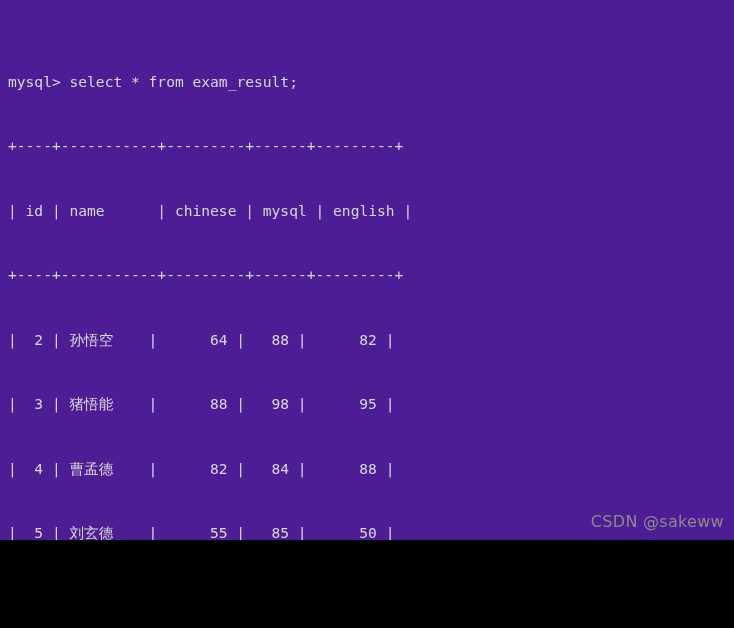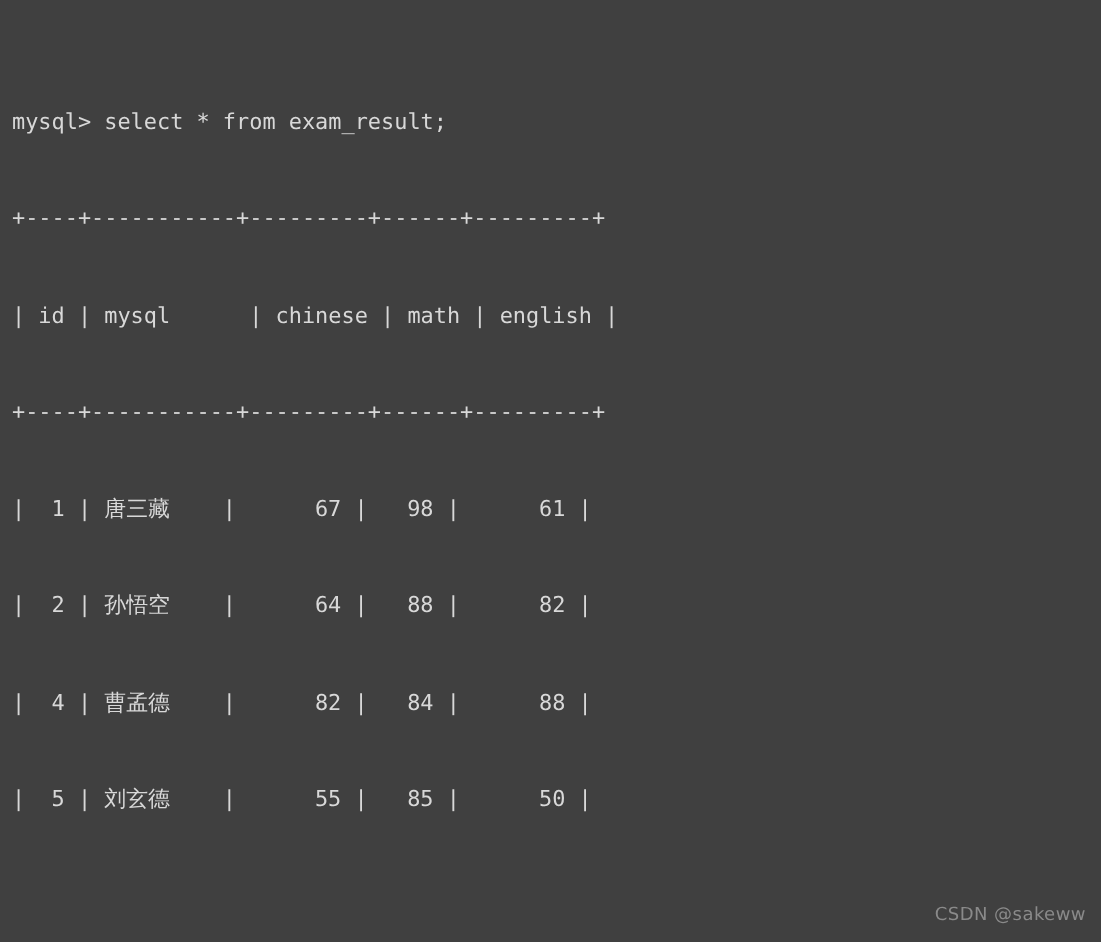--- a/index.html
+++ b/index.html
@@ -3,22 +3,22 @@
 <meta charset="utf-8">
 <style>
   html, body {
     margin: 0;
     padding: 0;
     background: #000000;
   }
   #terminal {
     position: relative;
     width: 734px;
-    height: 628px;
-    background: #404040;
+    height: 540px;
+    background: #4c1d95;
     overflow: hidden;
     font-family: "DejaVu Sans Mono", "Liberation Mono", monospace;
     font-size: 14.6px;
     line-height: 21.5px;
     color: #d8d8d8;
   }
   .screen {
     position: absolute;
     left: 8px;
     top: 6px;
@@ -29,37 +29,37 @@
   .line {
     height: 21.5px;
     white-space: pre;
     display: block;
   }
   #watermark {
     position: absolute;
     right: 10px;
     bottom: 8px;
     font-family: "DejaVu Sans", "Liberation Sans", sans-serif;
-    font-size: 12px;
+    font-size: 16px;
     color: #8a8a8a;
     letter-spacing: 0.3px;
   }
 </style>
 </head>
 <body>
 
 <div id="terminal">
   <div class="screen">
 
     <span class="line">mysql&gt; select * from exam_result;</span>
     <span class="line">+----+-----------+---------+------+---------+</span>
-    <span class="line">| id | mysql      | chinese | math | english |</span>
+    <span class="line">| id | name      | chinese | mysql | english |</span>
     <span class="line">+----+-----------+---------+------+---------+</span>
-    <span class="line">|  1 | 唐三藏    |      67 |   98 |      61 |</span>
     <span class="line">|  2 | 孙悟空    |      64 |   88 |      82 |</span>
+    <span class="line">|  3 | 猪悟能    |      88 |   98 |      95 |</span>
     <span class="line">|  4 | 曹孟德    |      82 |   84 |      88 |</span>
     <span class="line">|  5 | 刘玄德    |      55 |   85 |      50 |</span>
     
     
     
     
 
     
 
     

